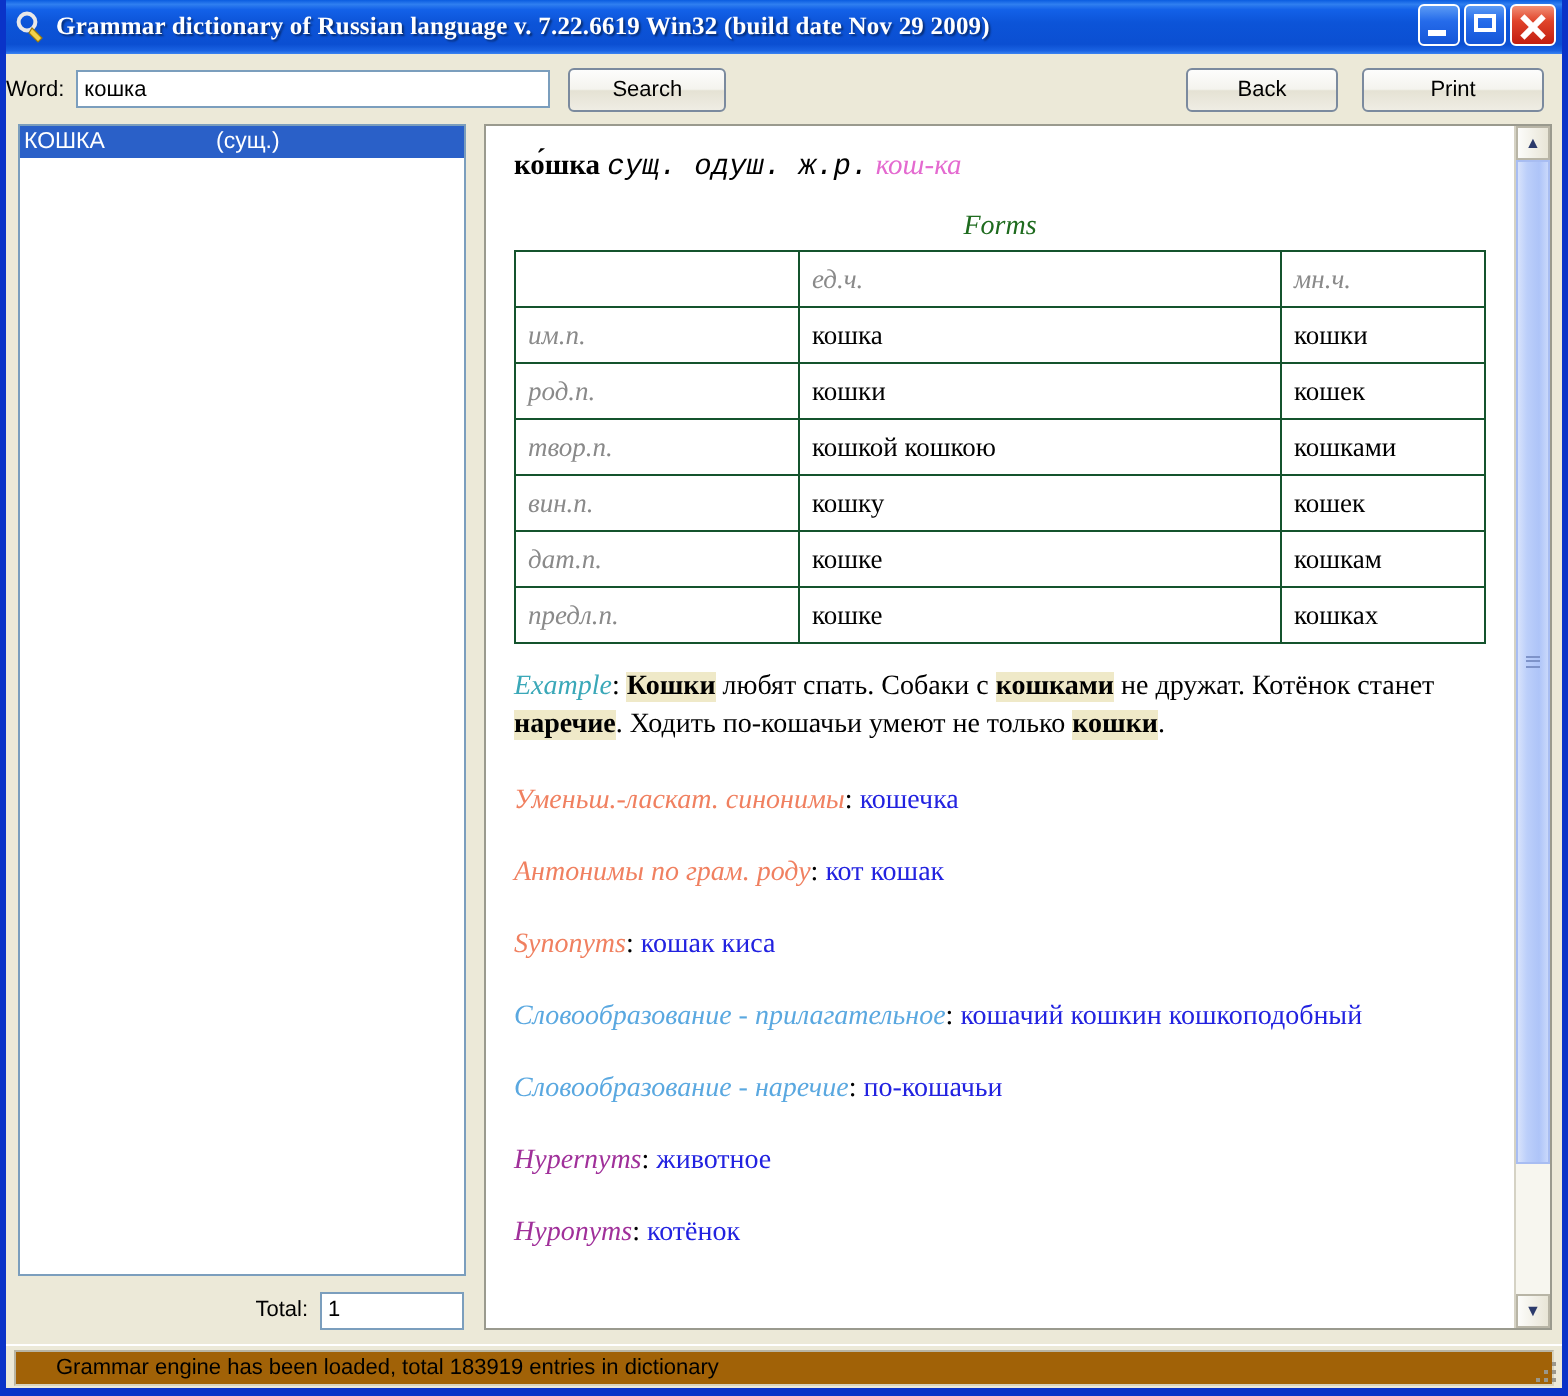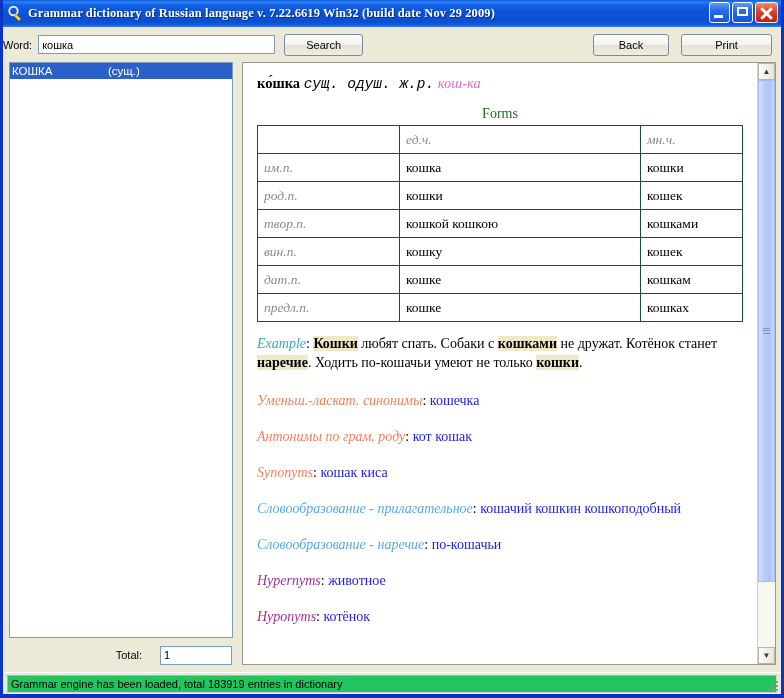--- a/index.html
+++ b/index.html
@@ -159,21 +159,20 @@
     padding: 0 2px;
     box-sizing: border-box;
   }
   .li-word { width: 96px; flex: 0 0 96px; }
   .li-pos  { }
   .total-row {
     height: 34px; flex: 0 0 34px;
     display: flex; align-items: center;
     justify-content: flex-end;
     padding-right: 1px;
-    gap: 12px;
   }
   .total-label { font-size: 11px; color: #000; margin-right: 6px; }
   .total-input {
     width: 72px; height: 19px;
     box-sizing: border-box;
     border: 1px solid #7b9ebd;
     background: #fff;
     font-size: 11px; padding: 1px 3px;
     font-family: "Liberation Sans", sans-serif;
     color: #000; outline: none;
@@ -243,20 +242,21 @@
   .hw { font-weight: bold; }
   .hw-gram { font-style: italic; font-family: Liberation Mono, monospace; }
   .hw-syll { font-style: italic; color: #e46ad0; text-align: right; }
 
   .forms-title {
     text-align: center;
     color: #1e6b1e;
     font-size: 14px;
     margin: 14px 0 3px 0;
     font-family: "Liberation Serif", serif;
+    font-style: italic;
   }
   table.forms {
     width: 100%;
     border-collapse: collapse;
     font-family: "Liberation Serif", serif;
   }
   table.forms td {
     border: 1px solid #14532d;
     height: 25px;
     padding: 1px 6px;
@@ -301,22 +301,22 @@
   }
   .status-panel {
     flex: 1 1 auto;
     height: 18px;
     display: flex; align-items: center;
     font-size: 11px; color: #000;
     border: 1px solid #d7d3c0;
     border-top-color: #b9b5a3;
     border-left-color: #b9b5a3;
     box-sizing: border-box;
-    padding-left: 3px;
-    background: #22c55e;
+    padding-left: 20px;
+    background: #a16207;
   }
   .grip {
     width: 14px; height: 14px;
     position: absolute; right: 2px; bottom: 2px;
   }
   .grip i {
     position: absolute; width: 2px; height: 2px;
     background: #9b978a;
   }
 </style>

